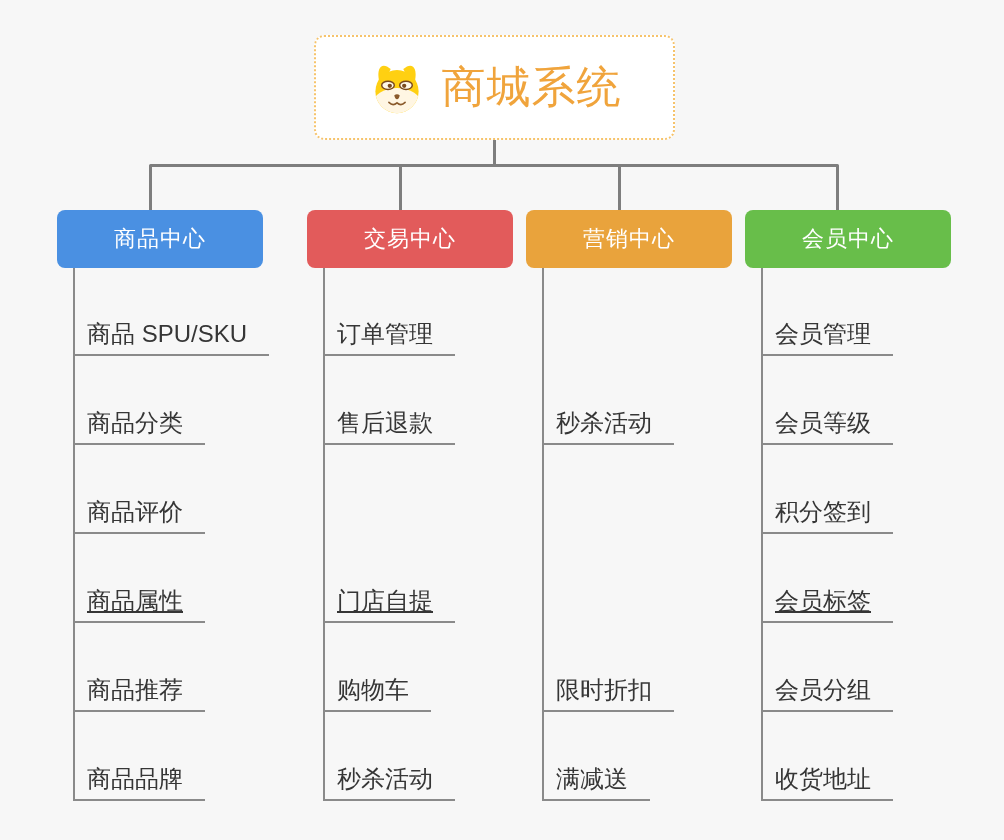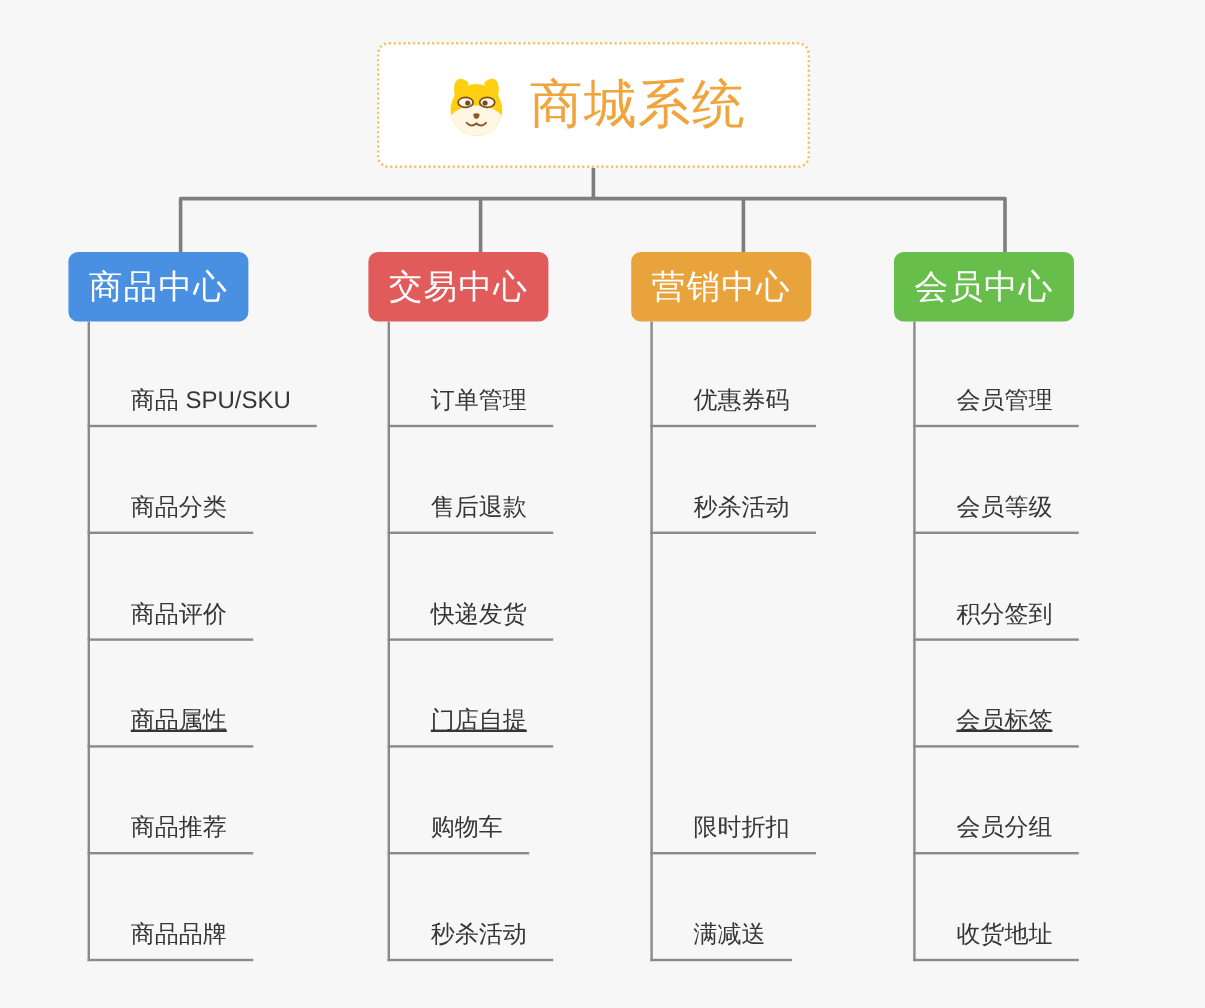--- a/index.html
+++ b/index.html
@@ -46,47 +46,47 @@
     width:187px;
     height:600px;
   }
   .col-0{left:57px;}
   .col-1{left:307px;}
   .col-2{left:526px;}
   .col-3{left:745px;}
   .cat-box{
     position:absolute;
     left:0; top:0;
-    width:150px; height:58px;
+    width:206px; height:58px;
     border-radius:8px;
     color:#ffffff;
-    font-size:28px;
+    font-size:22px;
     letter-spacing:1px;
     display:flex;
     align-items:center;
     justify-content:center;
     white-space:nowrap;
   }
   .cat-0{background:#4a90e2;}
   .cat-1{background:#e25b5b;}
   .cat-2{background:#e9a33c;}
   .cat-3{background:#68be4a;}
   .branch-line{
     position:absolute;
     left:16px; top:58px;
     width:2px; height:533px;
     background:#8a8a8a;
   }
   .leaf{
     position:absolute;
     left:16px;
-    font-size:20px;
+    font-size:24px;
     line-height:24px;
     color:#363636;
-    padding:0 22px 8px 36px;
+    padding:0 22px 8px 14px;
     border-bottom:2px solid #8a8a8a;
     white-space:nowrap;
   }
   .leaf-0{top:112px;}
   .leaf-1{top:201px;}
   .leaf-2{top:290px;}
   .leaf-3{top:379px;text-decoration:underline;}
   .leaf-4{top:468px;}
   .leaf-5{top:557px;}
 </style>
@@ -136,30 +136,28 @@
     <div class="leaf leaf-3">商品属性</div>
     <div class="leaf leaf-4">商品推荐</div>
     <div class="leaf leaf-5">商品品牌</div>
   </div>
 
   <div class="column col-1">
     <div class="cat-box cat-1">交易中心</div>
     <div class="branch-line"></div>
     <div class="leaf leaf-0">订单管理</div>
     <div class="leaf leaf-1">售后退款</div>
-    <div class="leaf leaf-2">快递发货</div>
     <div class="leaf leaf-3">门店自提</div>
     <div class="leaf leaf-4">购物车</div>
     <div class="leaf leaf-5">秒杀活动</div>
   </div>
 
   <div class="column col-2">
     <div class="cat-box cat-2">营销中心</div>
     <div class="branch-line"></div>
-    <div class="leaf leaf-0">优惠券码</div>
     <div class="leaf leaf-1">秒杀活动</div>
     <div class="leaf leaf-4">限时折扣</div>
     <div class="leaf leaf-5">满减送</div>
   </div>
 
   <div class="column col-3">
     <div class="cat-box cat-3">会员中心</div>
     <div class="branch-line"></div>
     <div class="leaf leaf-0">会员管理</div>
     <div class="leaf leaf-1">会员等级</div>

